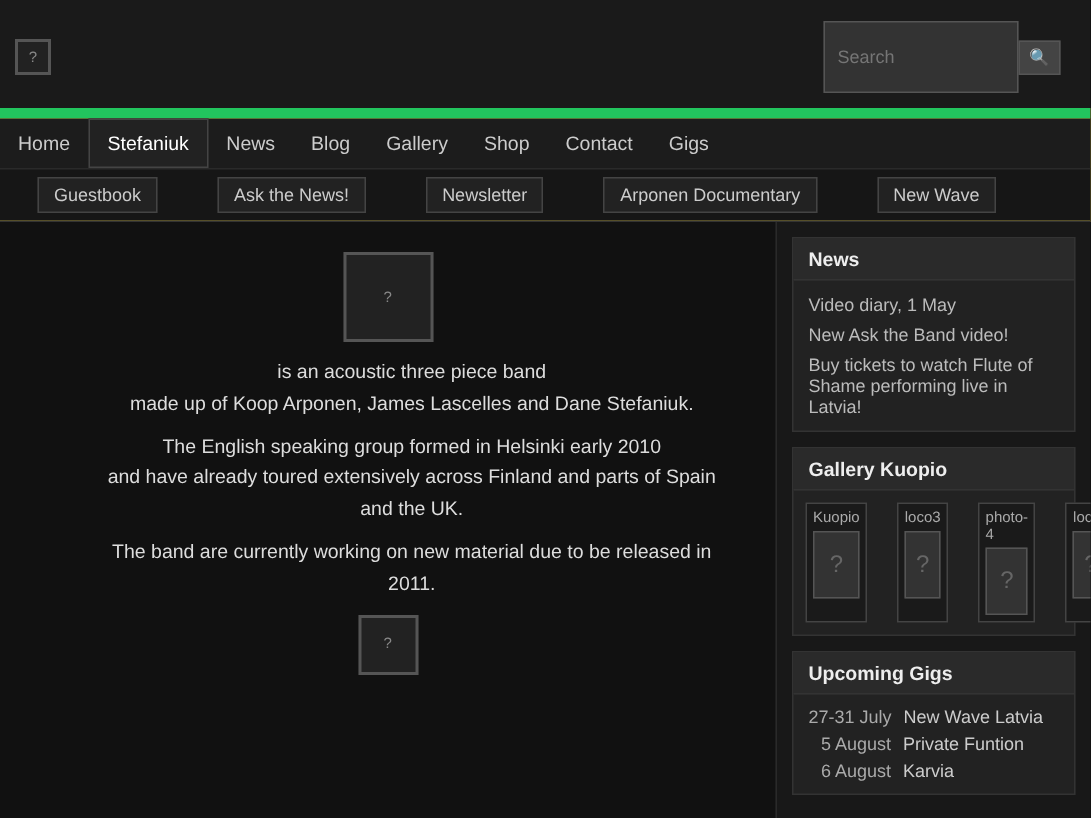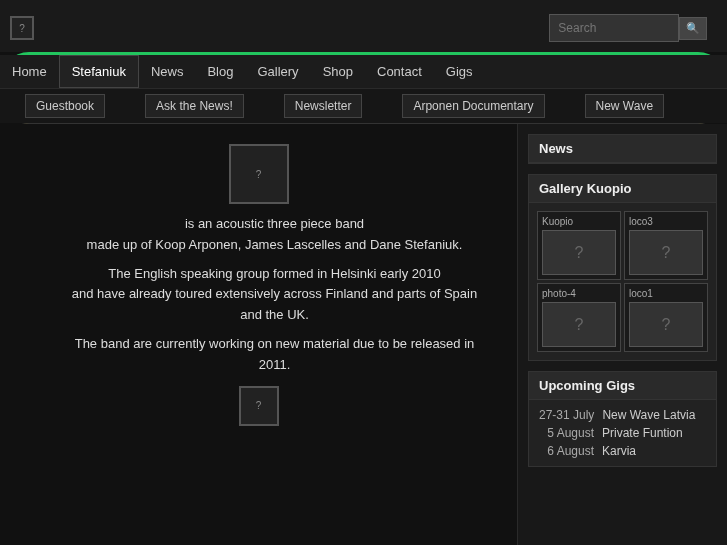--- a/index.html
+++ b/index.html
@@ -32,27 +32,26 @@
       display: flex;
       align-items: center;
       justify-content: center;
       color: #888;
       font-size: 10px;
     }
 
     
     #main-nav {
       background: #fde047;
-      border-top: 3px solid #22c55e;
+      border-top: 7px solid #22c55e;
       border-bottom: 1px solid #333;
       padding: 0;
       display: flex;
       align-items: center;
       flex-wrap: wrap;
-      border-radius: 29px;
     }
     #nav-row1 {
       display: flex;
       align-items: center;
       width: 100%;
       background: #1c1c1c;
     }
     #nav-row2 {
       display: flex;
       align-items: center;
@@ -86,21 +85,21 @@
     #search-area {
       margin-left: auto;
       display: flex;
       align-items: center;
       padding: 6px 10px;
     }
     #search-input {
       background: #333;
       border: 1px solid #555;
       color: #ccc;
-      padding: 6px 8px;
+      padding: 16px 8px;
       font-size: 12px;
       width: 130px;
     }
     #search-btn {
       background: #444;
       border: 1px solid #555;
       color: #888;
       padding: 4px 6px;
       cursor: pointer;
       font-size: 11px;
@@ -189,22 +188,22 @@
     .news-item {
       color: #bbb;
       font-size: 12px;
       padding: 3px 0;
       cursor: pointer;
     }
 
     
     .gallery-grid {
       display: grid;
-      grid-template-columns: 1fr 1fr;
-      gap: 3px;
+      grid-template-columns: 1fr 1fr 1fr 1fr;
+      gap: 20px;
       padding: 8px;
     }
     .gallery-thumb {
       background: #1a1a1a;
       border: 1px solid #444;
       padding: 4px;
       display: flex;
       flex-direction: column;
     }
     .gallery-thumb-label {
@@ -291,20 +290,25 @@
         <span>The band are currently working on new material due to be released in 2011.</span>
       </p>
     </div>
     <div class="bottom-image-placeholder">?</div>
   </div>
 
   <div id="sidebar">
 
     <div class="sidebar-section">
       <div class="sidebar-section-title">News</div>
+      <div class="sidebar-section-content">
+        <div class="news-item">Video diary, 1 May</div>
+        <div class="news-item">New Ask the Band video!</div>
+        <div class="news-item">Buy tickets to watch Flute of Shame performing live in Latvia!</div>
+      </div>
     </div>
 
     <div class="sidebar-section">
       <div class="sidebar-section-title">Gallery Kuopio</div>
       <div class="gallery-grid">
         <div class="gallery-thumb">
           <span class="gallery-thumb-label">Kuopio</span>
           <div class="gallery-thumb-img">?</div>
         </div>
         <div class="gallery-thumb">

